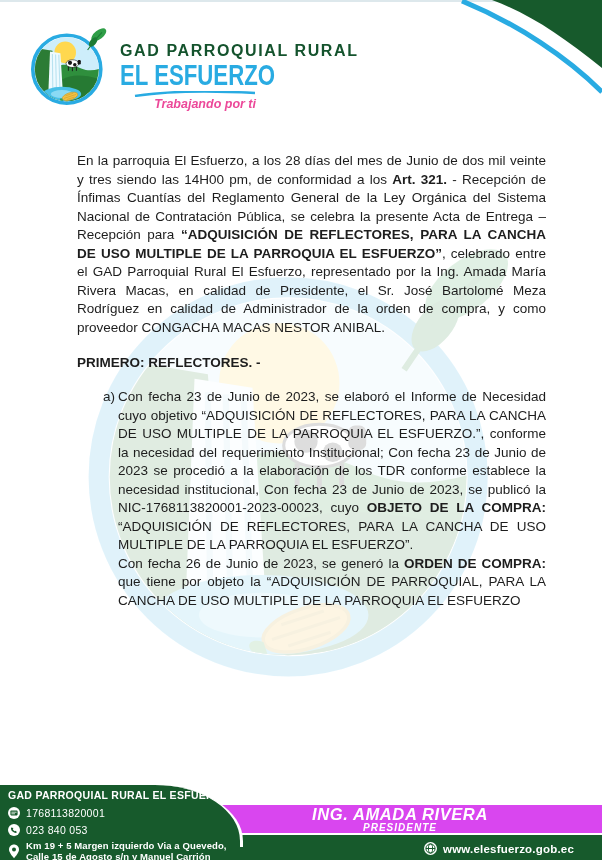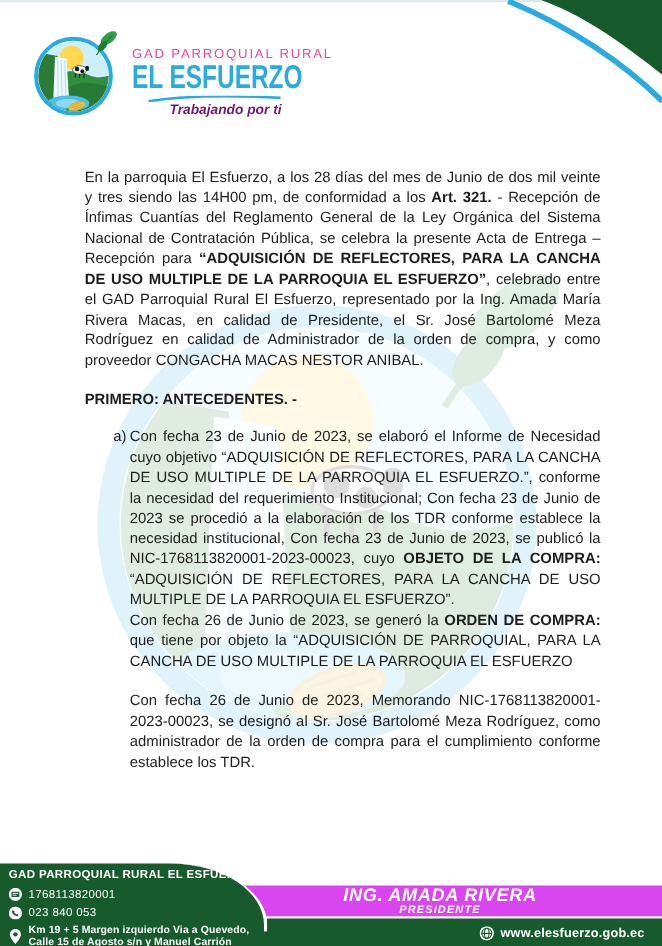--- a/index.html
+++ b/index.html
@@ -8,27 +8,27 @@
     overflow:hidden;font-family:"Liberation Sans",sans-serif;color:#1d1d1d;
     margin:0 auto;
   }
   .page::before{content:"";position:absolute;top:0;left:0;right:0;height:2px;background:#dde8ec;}
 
   
   .corner-svg{position:absolute;top:0;right:0;}
   .logo-block{position:absolute;left:30px;top:26px;display:flex;}
   .emblem{width:80px;height:80px;}
   .logo-text{margin-left:10px;padding-top:16px;}
-  .logo-org{font-size:12px;font-weight:normal;color:#ec4899;letter-spacing:1.6px;white-space:nowrap;}
+  .logo-org{font-size:16px;font-weight:bold;color:#14532d;letter-spacing:1.6px;white-space:nowrap;}
   .logo-name{
     font-size:30px;font-weight:bold;color:#29abe2;letter-spacing:0px;line-height:30px;
     transform:scaleX(0.74);transform-origin:left center;white-space:nowrap;
   }
   .logo-swoosh{display:block;margin:1px 0 0 14px;}
-  .logo-tagline{font-size:12.5px;font-weight:bold;font-style:italic;color:#701a75;text-align:right;width:136px;margin-top:0px;}
+  .logo-tagline{font-size:12.5px;font-weight:bold;font-style:italic;color:#ec4899;text-align:right;width:136px;margin-top:0px;}
 
   
   .watermark{position:absolute;left:83px;top:236px;width:446px;height:446px;opacity:0.14;pointer-events:none;}
 
   
   .content{position:absolute;left:77px;top:119px;width:469px;}
   .doc-title{text-align:center;font-size:14.5px;font-weight:bold;letter-spacing:0.2px;margin:0 0 14px 0;}
   .para{font-size:13.5px;line-height:18.5px;text-align:justify;margin:0;}
   .para b{font-weight:bold;}
   .intro{margin-bottom:18px;margin-top:33px;}
@@ -45,21 +45,21 @@
   .f-official-title{font-size:10px;font-weight:bold;font-style:italic;color:#fff;letter-spacing:1px;line-height:11px;}
   .f-strip{position:absolute;left:0;right:0;bottom:0;height:25px;background:#175a2c;z-index:1;}
   .f-green-left{position:absolute;left:0;top:2px;width:240px;height:62px;background:#175a2c;
                 border-right:3px solid #fff;border-top-right-radius:88px 56px;z-index:2;}
   .f-left-col{position:absolute;left:8px;top:6px;z-index:3;color:#fff;}
   .f-org{font-size:10.5px;font-weight:bold;letter-spacing:0.3px;margin-bottom:6px;white-space:nowrap;}
   .f-row{display:flex;align-items:center;margin-bottom:5px;}
   .f-row svg{flex:0 0 auto;margin-right:6px;}
   .f-val{font-size:10.5px;font-weight:normal;letter-spacing:0.3px;}
   .f-addr{font-size:9.5px;font-weight:bold;line-height:10.5px;letter-spacing:0.1px;}
-  .f-web{position:absolute;right:16px;bottom:5px;z-index:3;display:flex;align-items:center;color:#fff;}
+  .f-web{position:absolute;right:28px;bottom:5px;z-index:3;display:flex;align-items:center;color:#fff;}
   .f-web svg{margin-right:6px;}
   .f-web-text{font-size:11.5px;font-weight:bold;letter-spacing:0.2px;}
 </style>
 </head>
 <body>
 
 <svg width="0" height="0" style="position:absolute">
   <defs>
     <symbol id="emblem" viewBox="0 0 100 100">
       <clipPath id="emblem-clip">
@@ -120,27 +120,26 @@
   </div>
 
   <svg class="watermark">
     <use href="#emblem"></use>
   </svg>
 
   <div class="content">
 
     <p class="para intro"><span>En la parroquia El Esfuerzo, a los 28 días del mes de Junio de dos mil veinte y tres siendo las 14H00 pm, de conformidad a los </span><b>Art. 321.</b><span> - Recepción de Ínfimas Cuantías del Reglamento General de la Ley Orgánica del Sistema Nacional de Contratación Pública, se celebra la presente Acta de Entrega – Recepción para </span><b>“ADQUISICIÓN DE REFLECTORES, PARA LA CANCHA DE USO MULTIPLE DE LA PARROQUIA EL ESFUERZO”</b><span>, celebrado entre el GAD Parroquial Rural El Esfuerzo, representado por la Ing. Amada María Rivera Macas, en calidad de Presidente, el Sr. José Bartolomé Meza Rodríguez en calidad de Administrador de la orden de compra, y como proveedor CONGACHA MACAS NESTOR ANIBAL.</span></p>
 
-    <h2 class="sec-heading">PRIMERO: ANTECEDENTES. -</h2>
+    <h2 class="sec-heading">PRIMERO: REFLECTORES. -</h2>
 
     <div class="list-item">
       <span class="list-marker">a)</span>
       <p class="para"><span>Con fecha 23 de Junio de 2023, se elaboró el Informe de Necesidad cuyo objetivo “ADQUISICIÓN DE REFLECTORES, PARA LA CANCHA DE USO MULTIPLE DE LA PARROQUIA EL ESFUERZO.”, conforme la necesidad del requerimiento Institucional; Con fecha 23 de Junio de 2023 se procedió a la elaboración de los TDR conforme establece la necesidad institucional, Con fecha 23 de Junio de 2023, se publicó la NIC-1768113820001-2023-00023, cuyo </span><b>OBJETO DE LA COMPRA:</b><span> “ADQUISICIÓN DE REFLECTORES, PARA LA CANCHA DE USO MULTIPLE DE LA PARROQUIA EL ESFUERZO”.</span></p>
       <p class="para gap-after"><span>Con fecha 26 de Junio de 2023, se generó la </span><b>ORDEN DE COMPRA:</b><span> que tiene por objeto la “ADQUISICIÓN DE PARROQUIAL, PARA LA CANCHA DE USO MULTIPLE DE LA PARROQUIA EL ESFUERZO</span></p>
-      <p class="para"><span>Con fecha 26 de Junio de 2023, Memorando NIC-1768113820001-2023-00023, se designó al Sr. José Bartolomé Meza Rodríguez, como administrador de la orden de compra para el cumplimiento conforme establece los TDR.</span></p>
     </div>
   </div>
 
   <div class="footer">
     <div class="f-blue">
       <div class="f-official-name">ING. AMADA RIVERA</div>
       <div class="f-official-title">PRESIDENTE</div>
     </div>
     <div class="f-strip"></div>
     <div class="f-green-left"></div>

